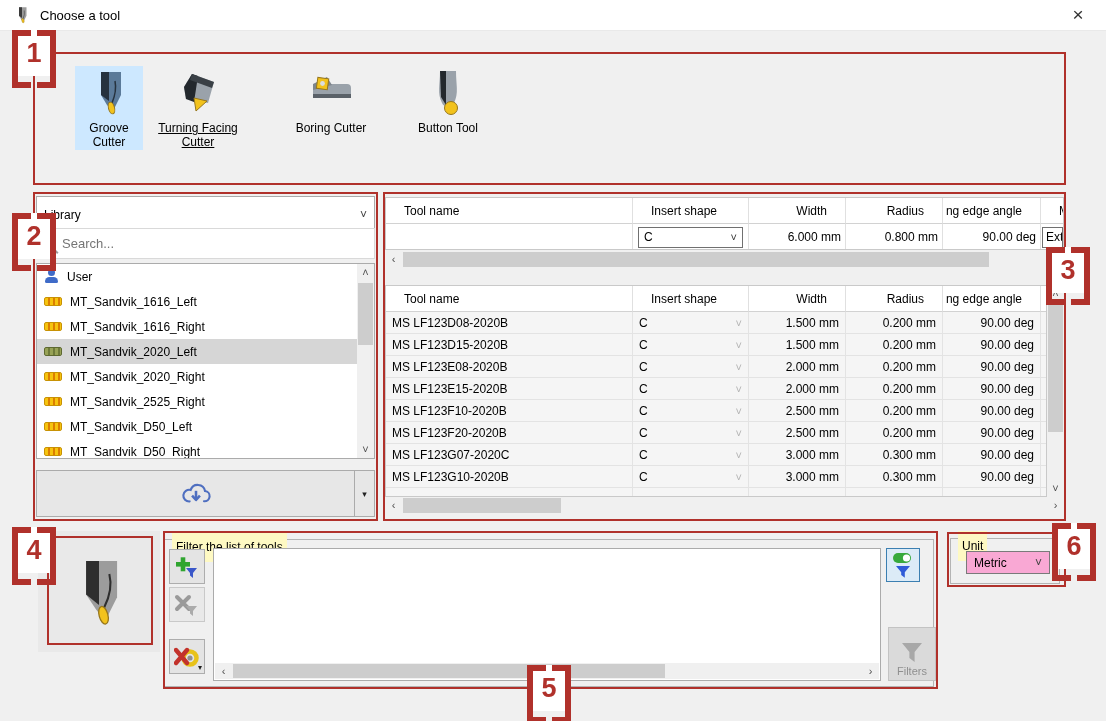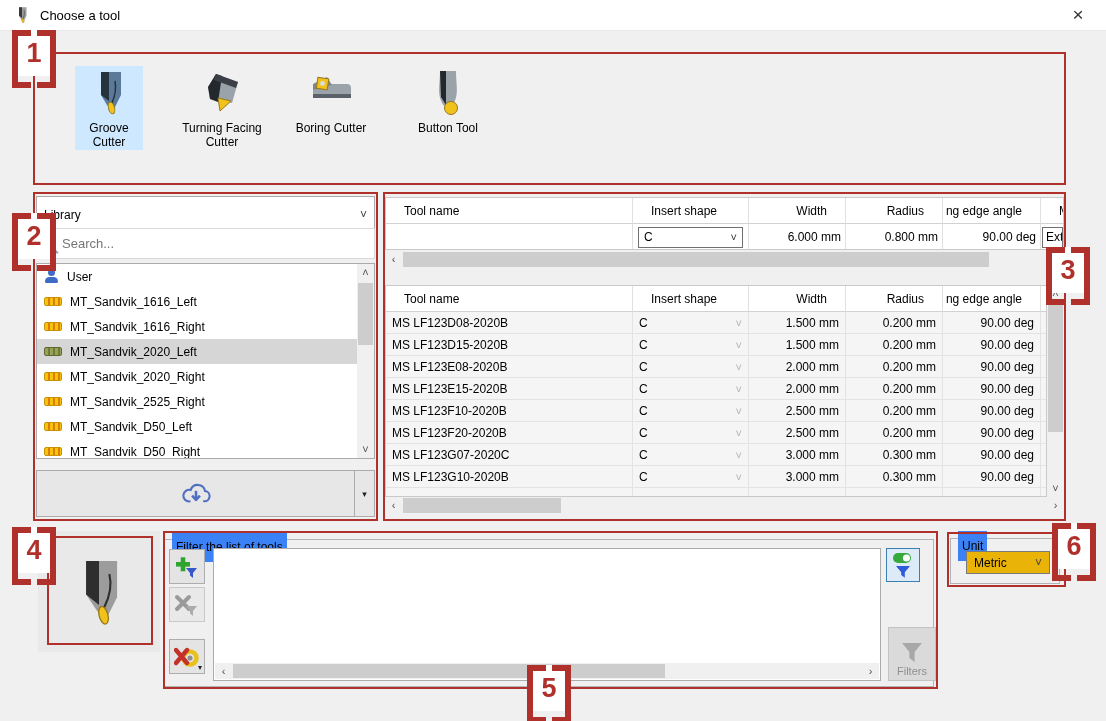--- a/index.html
+++ b/index.html
@@ -82,21 +82,21 @@
   .mini-combo .chev{font-size:11px;color:#333;}
   .edit-cell{flex:1;height:21px;border:1px solid #707070;background:#FFF;display:flex;
              align-items:center;padding:0 3px;overflow:hidden;white-space:nowrap;}
 
   
   .preview{position:absolute;left:38px;top:531px;width:122px;height:121px;background:#E9E9E9;
            display:flex;align-items:center;justify-content:center;}
 
   
   .groupbox{position:absolute;border:1px solid #B4B4B4;}
-  .gb-label{position:absolute;top:-8px;left:7px;background:#3b82f6;padding:8px 4px;font-size:12px;}
+  .gb-label{position:absolute;top:-8px;left:7px;background:#fef9c3;padding:8px 4px;font-size:12px;}
 
   .sq-btn{position:absolute;width:36px;height:35px;background:#E4E4E4;border:1px solid #ADADAD;
           display:flex;align-items:center;justify-content:center;cursor:pointer;}
   .sq-btn.flat{border-color:#C9C9C9;background:#E9E9E9;}
   .listarea{position:absolute;left:213px;top:548px;width:668px;height:133px;background:#FFF;
             border:1px solid #ABABAB;}
   .tglbtn{position:absolute;left:886px;top:548px;width:34px;height:34px;background:#DCEBF7;
           border:1px solid #3C7FB1;display:flex;align-items:center;justify-content:center;cursor:pointer;}
   .filtersbtn{position:absolute;left:888px;top:627px;width:48px;height:54px;background:#DADADA;
               border:1px solid #C3C3C3;display:flex;flex-direction:column;align-items:center;
@@ -121,21 +121,21 @@
 
   <div class="tool-item selected" style="left:75px;width:68px;">
     <svg class="ticon" viewBox="0 0 48 48">
       <polygon points="16,3 36,3 36,26 28,42 22,36 16,26" fill="#5B7A99"></polygon>
       <polygon points="16,3 24,3 24,32 16,26" fill="#26323E"></polygon>
       <path d="M30,12 q2,10 -3,22" stroke="#26323E" stroke-width="1.5" fill="none"></path>
       <ellipse cx="26.5" cy="39" rx="3" ry="6" fill="#F2C21C" stroke="#96761B" transform="rotate(-15 26.5 39)"></ellipse>
     </svg>
     <span class="tlabel">Groove Cutter</span>
   </div>
-  <div class="tool-item" style="left:168px;width:108px;">
+  <div class="tool-item" style="left:144px;width:108px;text-decoration:underline;">
     <svg class="ticon" viewBox="0 0 48 48">
       <polygon points="18,5 40,13 34,34 12,30 10,18" fill="#9AA2AA"></polygon>
       <polygon points="18,5 24,7 20,33 12,30 10,18" fill="#23282D"></polygon>
       <polygon points="18,5 40,13 38,19 16,11" fill="#3A4046"></polygon>
       <polygon points="20,29 33,32 22,42" fill="#F2C21C" stroke="#97771C"></polygon>
     </svg>
     <span class="tlabel">Turning Facing Cutter</span>
   </div>
   <div class="tool-item" style="left:405px;width:86px;">
     <svg class="ticon" viewBox="0 0 48 48">
@@ -411,21 +411,21 @@
   <div class="filtersbtn">
     <svg width="24" height="24" viewBox="0 0 24 24">
       <path d="M2 2 h20 l-7.4 9 v10 l-5.2 -4 v-6 z" fill="#A8A8A8"></path>
     </svg>
     <span>Filters</span>
   </div>
 
   <div class="groupbox" style="left:950px;top:538px;width:110px;height:46px;">
     <span class="gb-label">Unit</span>
   </div>
-  <div class="combo" style="left:966px;top:551px;width:84px;height:23px;background:#eab308;border-color:#7A7A7A;">
+  <div class="combo" style="left:966px;top:551px;width:84px;height:23px;background:#f9a8d4;border-color:#7A7A7A;">
     <span>Metric</span>
     <span class="chev">˅</span>
   </div>
 
   <div class="rframe" style="left:33px;top:52px;width:1033px;height:133px;"></div>
   <div class="rframe" style="left:33px;top:192px;width:345px;height:329px;"></div>
   <div class="rframe" style="left:383px;top:192px;width:683px;height:329px;"></div>
   <div class="rframe" style="left:47px;top:536px;width:106px;height:109px;"></div>
   <div class="rframe" style="left:163px;top:531px;width:775px;height:158px;"></div>
   <div class="rframe" style="left:947px;top:532px;width:119px;height:55px;"></div>

